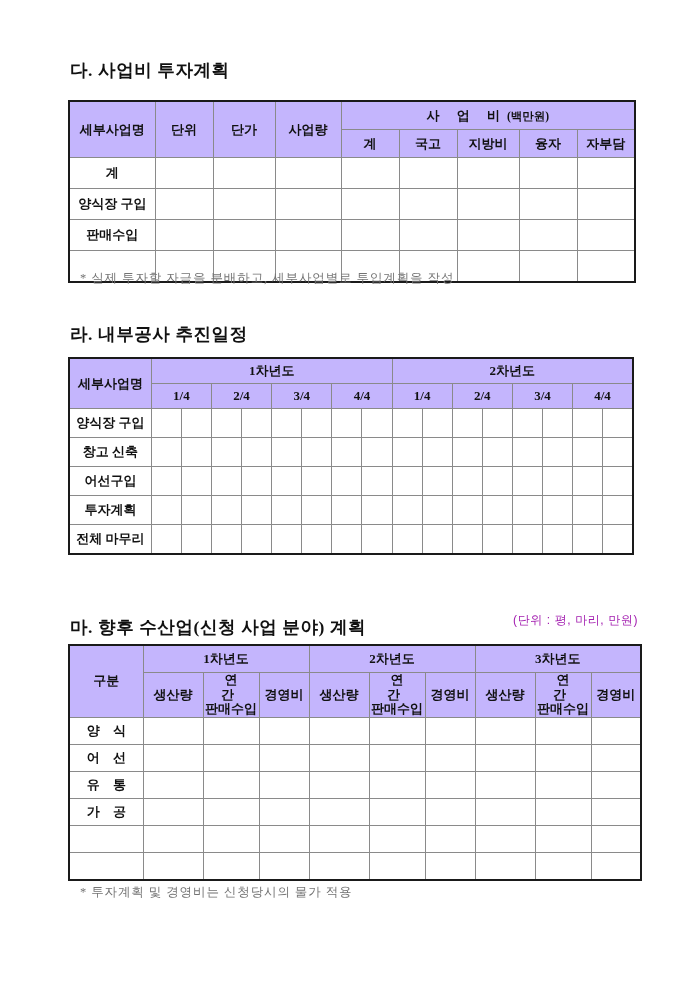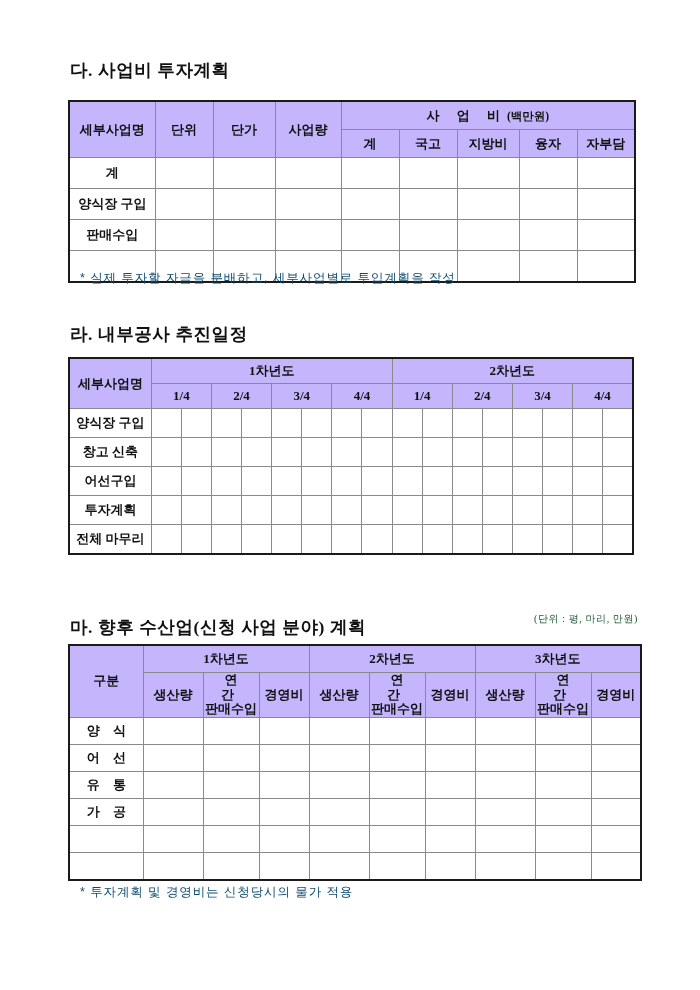--- a/index.html
+++ b/index.html
@@ -33,37 +33,37 @@
     color: #111;
     margin: 0;
   }
   .sec1-head { position: absolute; left: 70px;  top: 58px; }
   .sec2-head { position: absolute; left: 70px;  top: 322px; }
   .sec3-head { position: absolute; left: 70px;  top: 584px; margin-top: 31px; }
 
   
   .footnote {
     position: absolute;
-    font-family: Liberation Sans, sans-serif;
+    font-family: Liberation Serif, serif;
     font-size: 12.5px;
     letter-spacing: 0.9px;
-    color: #0c4a6e;
+    color: #737373;
     white-space: nowrap;
   }
   .fn1 { left: 80px; top: 270px; }
   .fn2 { left: 80px; top: 884px; }
 
   .unit-note {
     position: absolute;
     right: 62px;
     top: 612px;
-    font-family: Liberation Serif, serif;
-    font-size: 10px;
+    font-family: Liberation Sans, sans-serif;
+    font-size: 12px;
     letter-spacing: 0.6px;
-    color: #14532d;
+    color: #a21caf;
     white-space: nowrap;
   }
 
   
   table.grid {
     position: absolute;
     border-collapse: collapse;
     table-layout: fixed;
     font-family: "Liberation Serif", "DejaVu Serif", serif;
     background: #ffffff;

